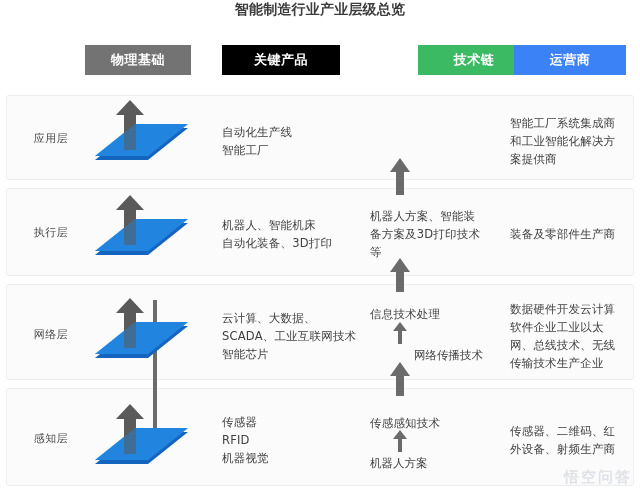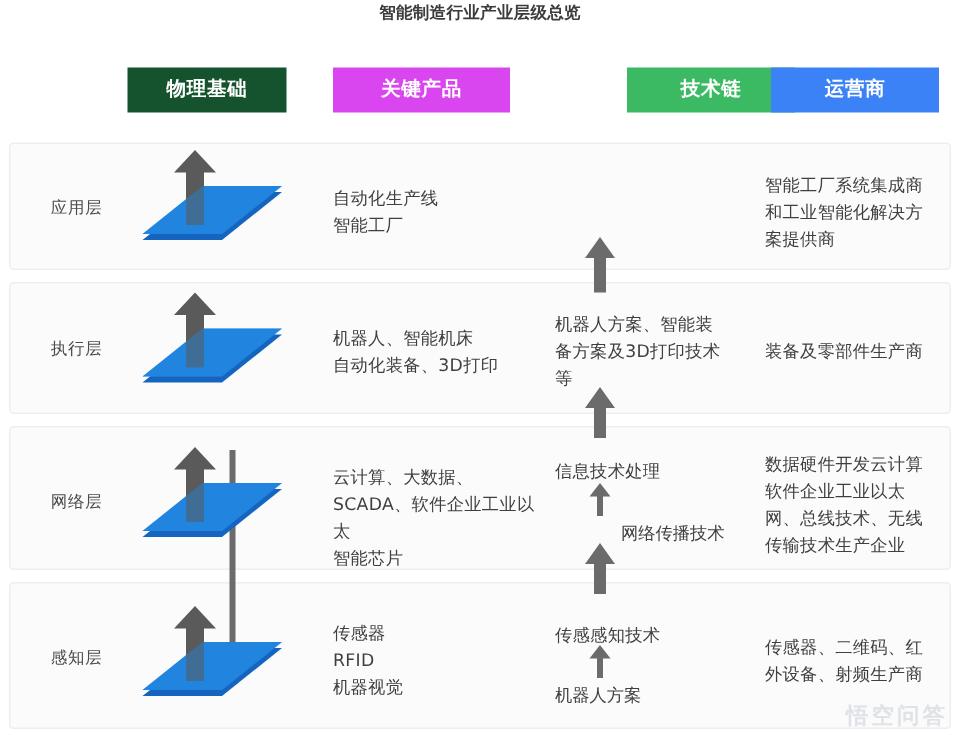--- a/index.html
+++ b/index.html
@@ -16,21 +16,21 @@
     position: relative;
   }
 
   
   .title {
     position: absolute;
     top: 0px;
     left: 0;
     width: 640px;
     text-align: center;
-    font-size: 11px;
+    font-size: 14px;
     font-weight: bold;
     color: #3c3c3c;
     letter-spacing: 0.2px;
     line-height: 18px;
   }
 
   
   .badges {
     position: absolute;
     top: 45px;
@@ -131,22 +131,22 @@
     letter-spacing: 2px;
     line-height: 18px;
   }
 </style>
 </head>
 <body>
 
 <div class="title">智能制造行业产业层级总览</div>
 
 <div class="badges">
-  <div class="badge b0" style="background: #14532d;">物理基础</div>
-  <div class="badge b1" style="background: #d946ef;">关键产品</div>
+  <div class="badge b0" style="background: #737373;">物理基础</div>
+  <div class="badge b1" style="background: #000000;">关键产品</div>
   <div class="badge b2" style="background: rgb(60, 185, 99);">技术链</div>
   <div class="badge b3" style="background: #3b82f6;">运营商</div>
 </div>
 
 <div class="rows">
 
   <div class="row r0"></div>
   <div class="layer-name" style="top:131px;">应用层</div>
   <div class="cell c1" style="top:123px;">自动化生产线
 智能工厂</div>
@@ -159,21 +159,21 @@
   <div class="cell c1" style="top:216px;">机器人、智能机床
 自动化装备、3D打印</div>
   <div class="cell c2" style="top:207px;">机器人方案、智能装
 备方案及3D打印技术
 等</div>
   <div class="cell c3" style="top:225px;">装备及零部件生产商</div>
 
   <div class="row r2"></div>
   <div class="layer-name" style="top:327px;">网络层</div>
   <div class="cell c1" style="top:309px;">云计算、大数据、
-SCADA、软件企业工业以太
+SCADA、工业互联网技术
 智能芯片</div>
   <div class="cell c2" style="top:305px;">信息技术处理</div>
   <div class="cell-sub" style="top:346px;margin-left:44px;">网络传播技术</div>
   <div class="cell c3" style="top:300px;">数据硬件开发云计算
 软件企业工业以太
 网、总线技术、无线
 传输技术生产企业</div>
 
   <div class="row r3"></div>
   <div class="layer-name" style="top:431px;">感知层</div>

